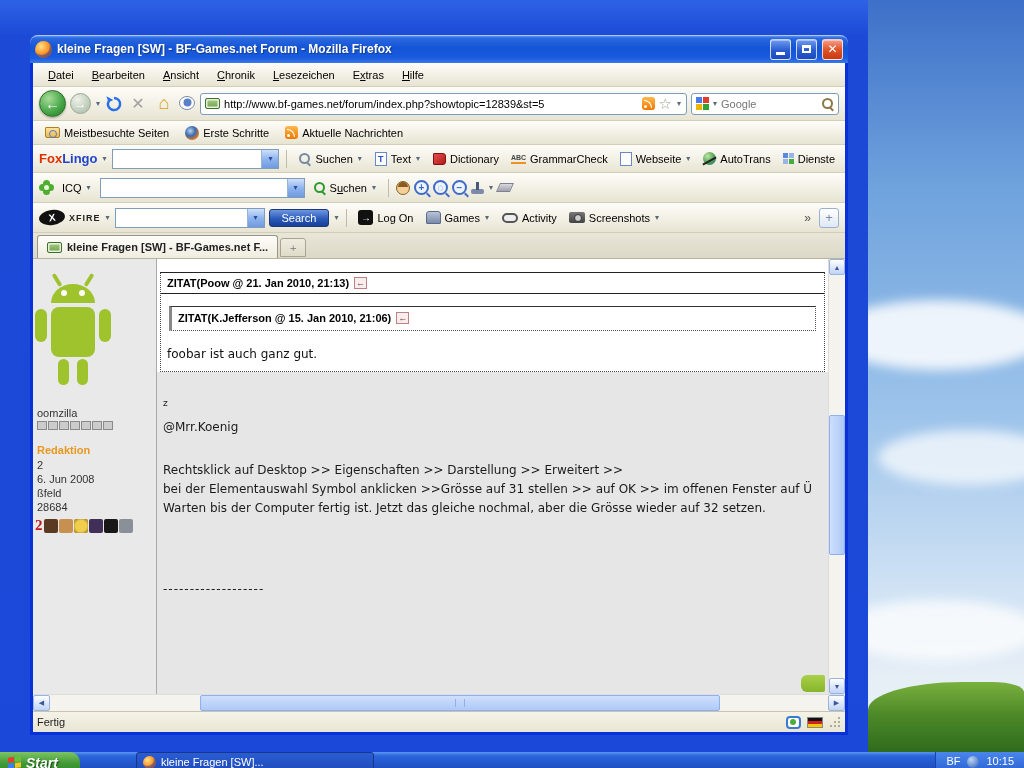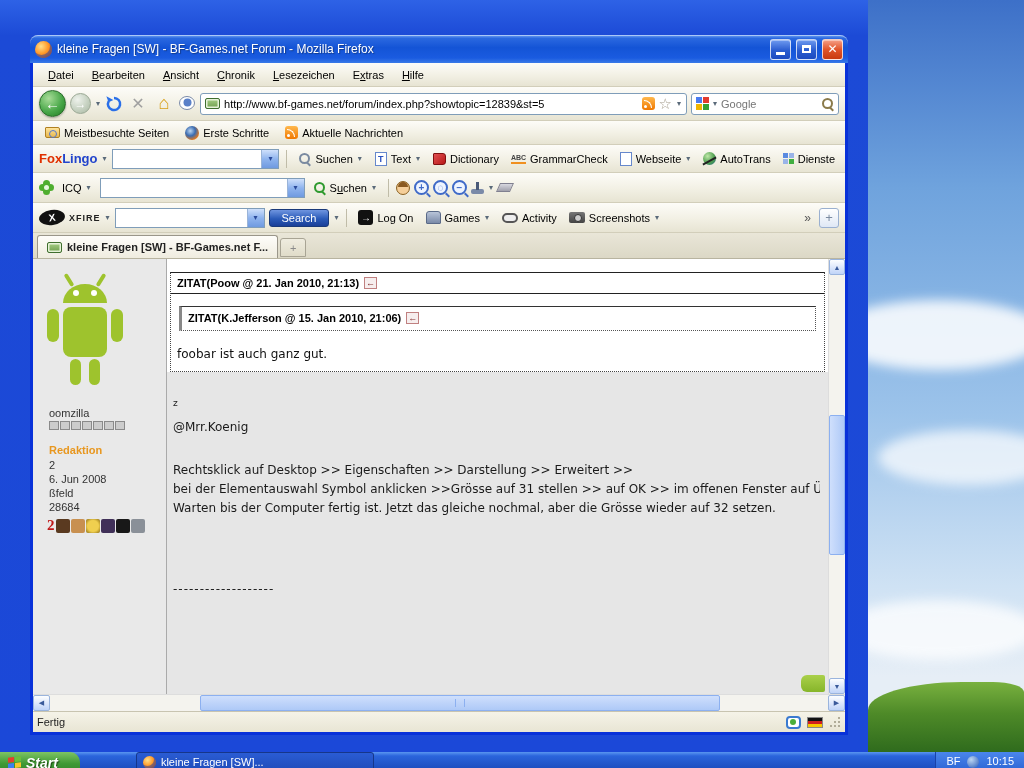--- a/index.html
+++ b/index.html
@@ -23,21 +23,21 @@
     background:linear-gradient(180deg,#2e62e6 0px,#1c4ad6 36px,#1b48d8 100%); }
 
   
   .fx-window { position:absolute; left:30px; top:35px; width:818px; height:700px; }
   .titlebar { height:28px; border-radius:8px 8px 0 0; display:flex; align-items:center; gap:5px; padding:0 5px;
     background:linear-gradient(180deg,#6fa3f5 0%,#2a68e0 12%,#1454d6 45%,#1a5be0 82%,#3a7ae8 100%);
     box-shadow:inset 0 1px 0 rgba(255,255,255,.45); }
   .fficon { width:17px; height:17px; border-radius:50%; flex:0 0 auto;
     background:radial-gradient(circle at 35% 32%,#ffe08a 0%,#ff9a2a 45%,#e05a10 80%,#b03a08 100%);
     box-shadow:inset -2px -3px 0 rgba(40,70,160,.55); }
-  .title { color:#fff; font-weight:normal; font-size:12px; text-shadow:1px 1px 1px #123a8a; flex:1 1 auto;
+  .title { color:#fff; font-weight:bold; font-size:12px; text-shadow:1px 1px 1px #123a8a; flex:1 1 auto;
     white-space:nowrap; overflow:hidden; }
   .winbtn { width:21px; height:21px; border-radius:3px; border:1px solid rgba(255,255,255,.75);
     display:flex; align-items:center; justify-content:center; color:#fff; flex:0 0 auto;
     background:linear-gradient(180deg,#6f9bf0 0%,#2a5cd0 55%,#1c4ac0 100%); box-shadow:inset 0 1px 0 rgba(255,255,255,.4); }
   .winbtn.close { background:linear-gradient(180deg,#f5a088 0%,#e1552a 50%,#c83a10 100%); font-weight:bold; font-size:12px; }
   .g-min { width:9px; height:3px; background:#fff; margin-top:9px; }
   .g-max { width:9px; height:8px; border:2px solid #fff; border-top-width:3px; }
 
   .winbody { position:absolute; left:0; top:28px; right:0; bottom:0; display:flex; flex-direction:column;
     border-left:3px solid #0831d9; border-right:3px solid #0831d9; border-bottom:3px solid #0831d9; background:#f1efe2; }
@@ -152,21 +152,21 @@
   
   .tabbar { height:26px; background:linear-gradient(180deg,#e9e6d8,#dcd8c6); border-bottom:1px solid #b8b4a0;
     display:flex; align-items:flex-end; padding:0 4px; gap:2px; flex:0 0 auto; }
   .tab { height:23px; display:flex; align-items:center; gap:5px; padding:0 9px; background:linear-gradient(180deg,#fefdfa,#efecdf);
     border:1px solid #9a968a; border-bottom:none; border-radius:3px 3px 0 0; font-size:11px; font-weight:bold; color:#222; }
   .newtab { height:19px; width:26px; margin-bottom:1px; display:flex; align-items:center; justify-content:center;
     background:linear-gradient(180deg,#efecdf,#e0dcc9); border:1px solid #a8a494; border-radius:3px 3px 0 0; color:#8a8a8a; }
 
   
   .content { flex:1 1 auto; display:flex; overflow:hidden; background:#fff; }
-  .sidebar { width:134px; flex:0 0 auto; background:#e9e9e9; border-right:1px solid #aaa; padding:10px 0 0 12px; overflow:hidden;
+  .sidebar { width:124px; flex:0 0 auto; background:#e9e9e9; border-right:1px solid #aaa; padding:10px 0 0 0; overflow:hidden;
     font-size:11px; color:#333; }
   .robot { margin-left:-12px; }
   .sb-name { margin:8px 0 2px 4px; }
   .pips { margin:0 0 14px 4px; display:flex; gap:1px; }
   .pips i { width:10px; height:9px; background:#ccc; border:1px solid #8a8a8a; }
   .sb-group { margin:4px 0 3px 4px; color:#e8971f; font-weight:bold; }
   .sb-line { margin:2px 0 2px 4px; white-space:nowrap; }
   .gamerow { margin:4px 0 0 2px; display:flex; align-items:center; gap:1px; }
   .g2 { color:#c01818; font-weight:bold; font-size:15px; font-family:"Liberation Serif",serif; }
   .gi { width:14px; height:14px; border-radius:2px; }

